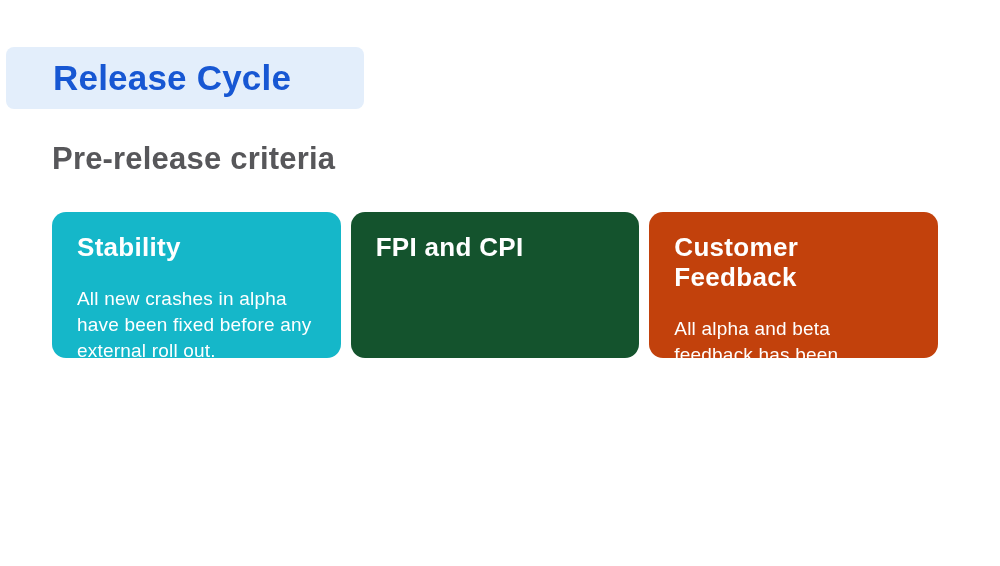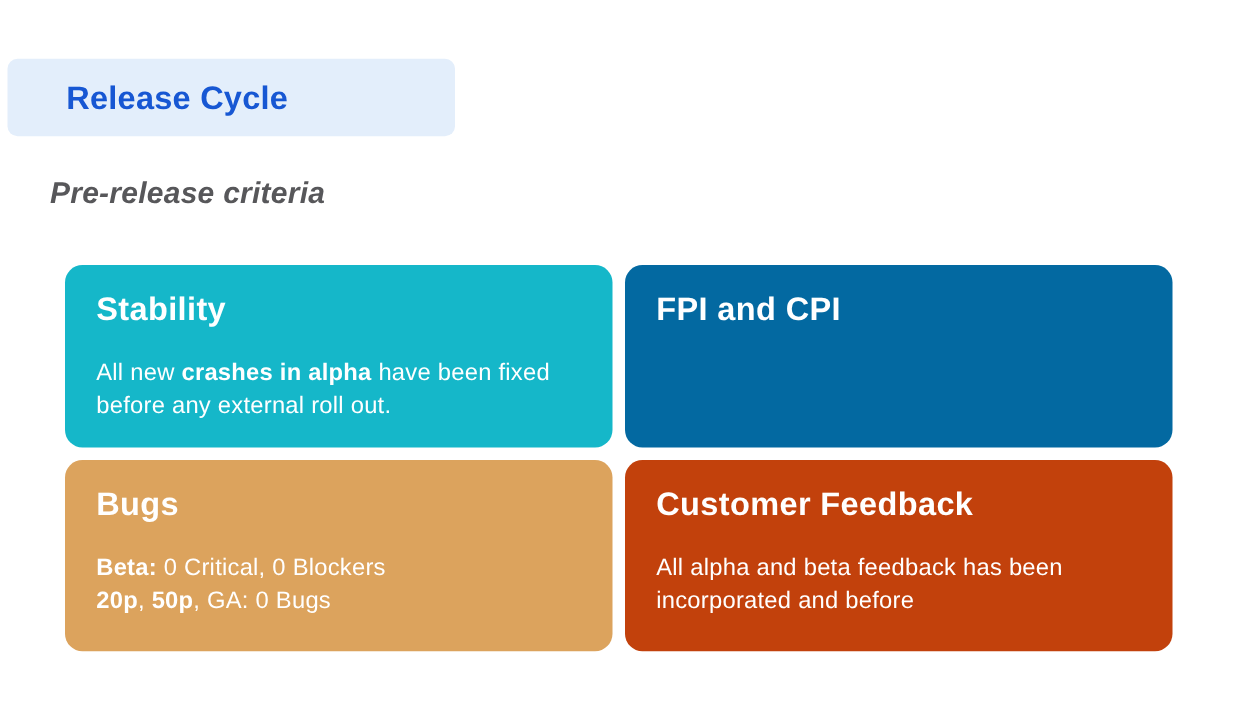--- a/index.html
+++ b/index.html
@@ -25,41 +25,40 @@
     top: 47px;
     width: 358px;
     height: 62px;
     border-radius: 8px;
     display: flex;
     align-items: center;
   }
   .page-title {
     margin: 0;
     padding-left: 47px;
-    font-size: 26px;
+    font-size: 35px;
     font-weight: 700;
     letter-spacing: 0.2px;
   }
   .subtitle {
     position: absolute;
-    left: 40px;
+    left: 52px;
     top: 141px;
     margin: 0;
-    font-size: 24px;
+    font-size: 31px;
     font-weight: 700;
-    font-style: italic;
     letter-spacing: 0.2px;
   }
   .criteria-grid {
     position: absolute;
     left: 52px;
     top: 212px;
     width: 886px;
     display: grid;
-    grid-template-columns: 1fr 1fr;
+    grid-template-columns: 1fr 1fr 1fr;
     grid-template-rows: 146px 153px;
     column-gap: 19px;
     row-gap: 19px;
     gap: 10px;
   }
   .card {
     border-radius: 14px;
     color: #ffffff;
     padding: 20px 25px;
     box-sizing: border-box;
@@ -73,21 +72,21 @@
     letter-spacing: 0.3px;
   }
   .card-body {
     margin: 0;
     font-size: 19px;
     line-height: 26px;
     font-weight: 400;
     letter-spacing: 0.2px;
   }
   .card-body b {
-    font-weight: 700;
+    font-weight: 400;
     margin-top: 39px;
   }
 </style>
 </head>
 <body>
 
 <div class="slide">
 
   <div class="title-highlight" style="background-color: rgb(227, 238, 251);">
     <h1 class="page-title" style="color: rgb(23, 87, 211);">Release Cycle</h1>
@@ -95,28 +94,24 @@
 
   <h2 class="subtitle" style="color: rgb(87, 87, 90);">Pre-release criteria</h2>
 
   <div class="criteria-grid">
 
     <section class="card" style="background-color: rgb(21, 183, 201); color: rgb(255, 255, 255);">
       <h3 class="card-title">Stability</h3>
       <p class="card-body"><span>All new </span><b>crashes in alpha</b><span> have been fixed before any external roll out.</span></p>
     </section>
 
-    <section class="card" style="background-color: #0369a1; color: rgb(255, 255, 255);">
+    <section class="card" style="background-color: #14532d; color: rgb(255, 255, 255);">
       <h3 class="card-title">FPI and CPI</h3>
     </section>
 
-    <section class="card" style="background-color: rgb(220, 163, 93); color: rgb(255, 255, 255);">
-      <h3 class="card-title">Bugs</h3>
-      <p class="card-body"><b>Beta:</b><span> 0 Critical, 0 Blockers</span><br><b>20p</b><span>, </span><b>50p</b><span>, GA: 0 Bugs</span></p>
-    </section>
 
     <section class="card" style="background-color: #c2410c; color: rgb(255, 255, 255);">
       <h3 class="card-title">Customer Feedback</h3>
       <p class="card-body">All alpha and beta feedback has been incorporated and before</p>
     </section>
 
   </div>
 </div>
 
 </body></html>

